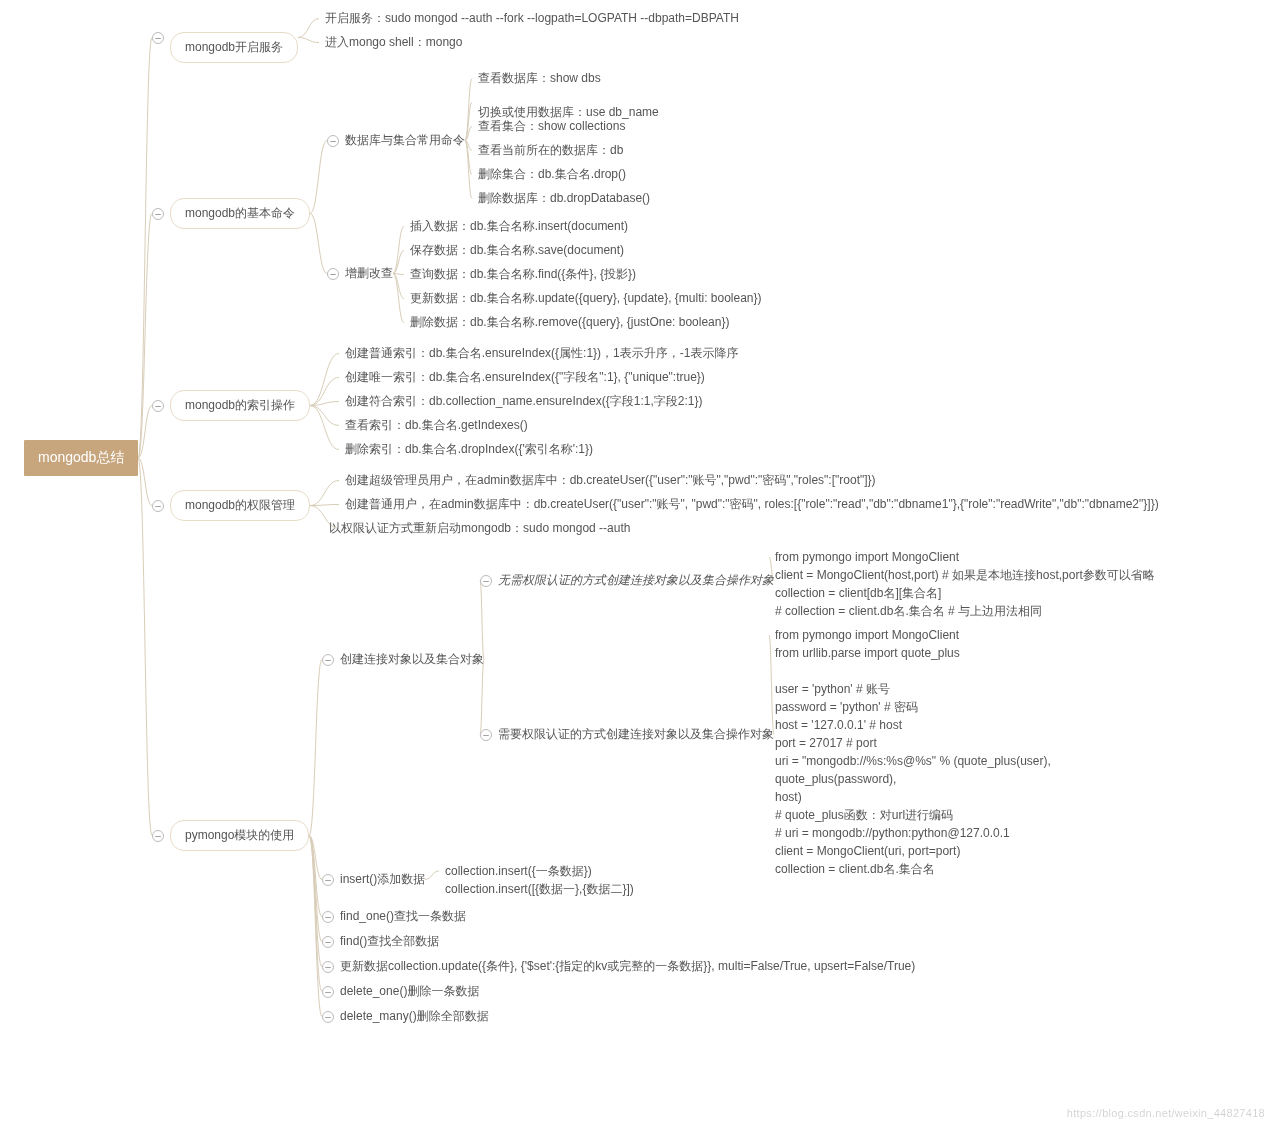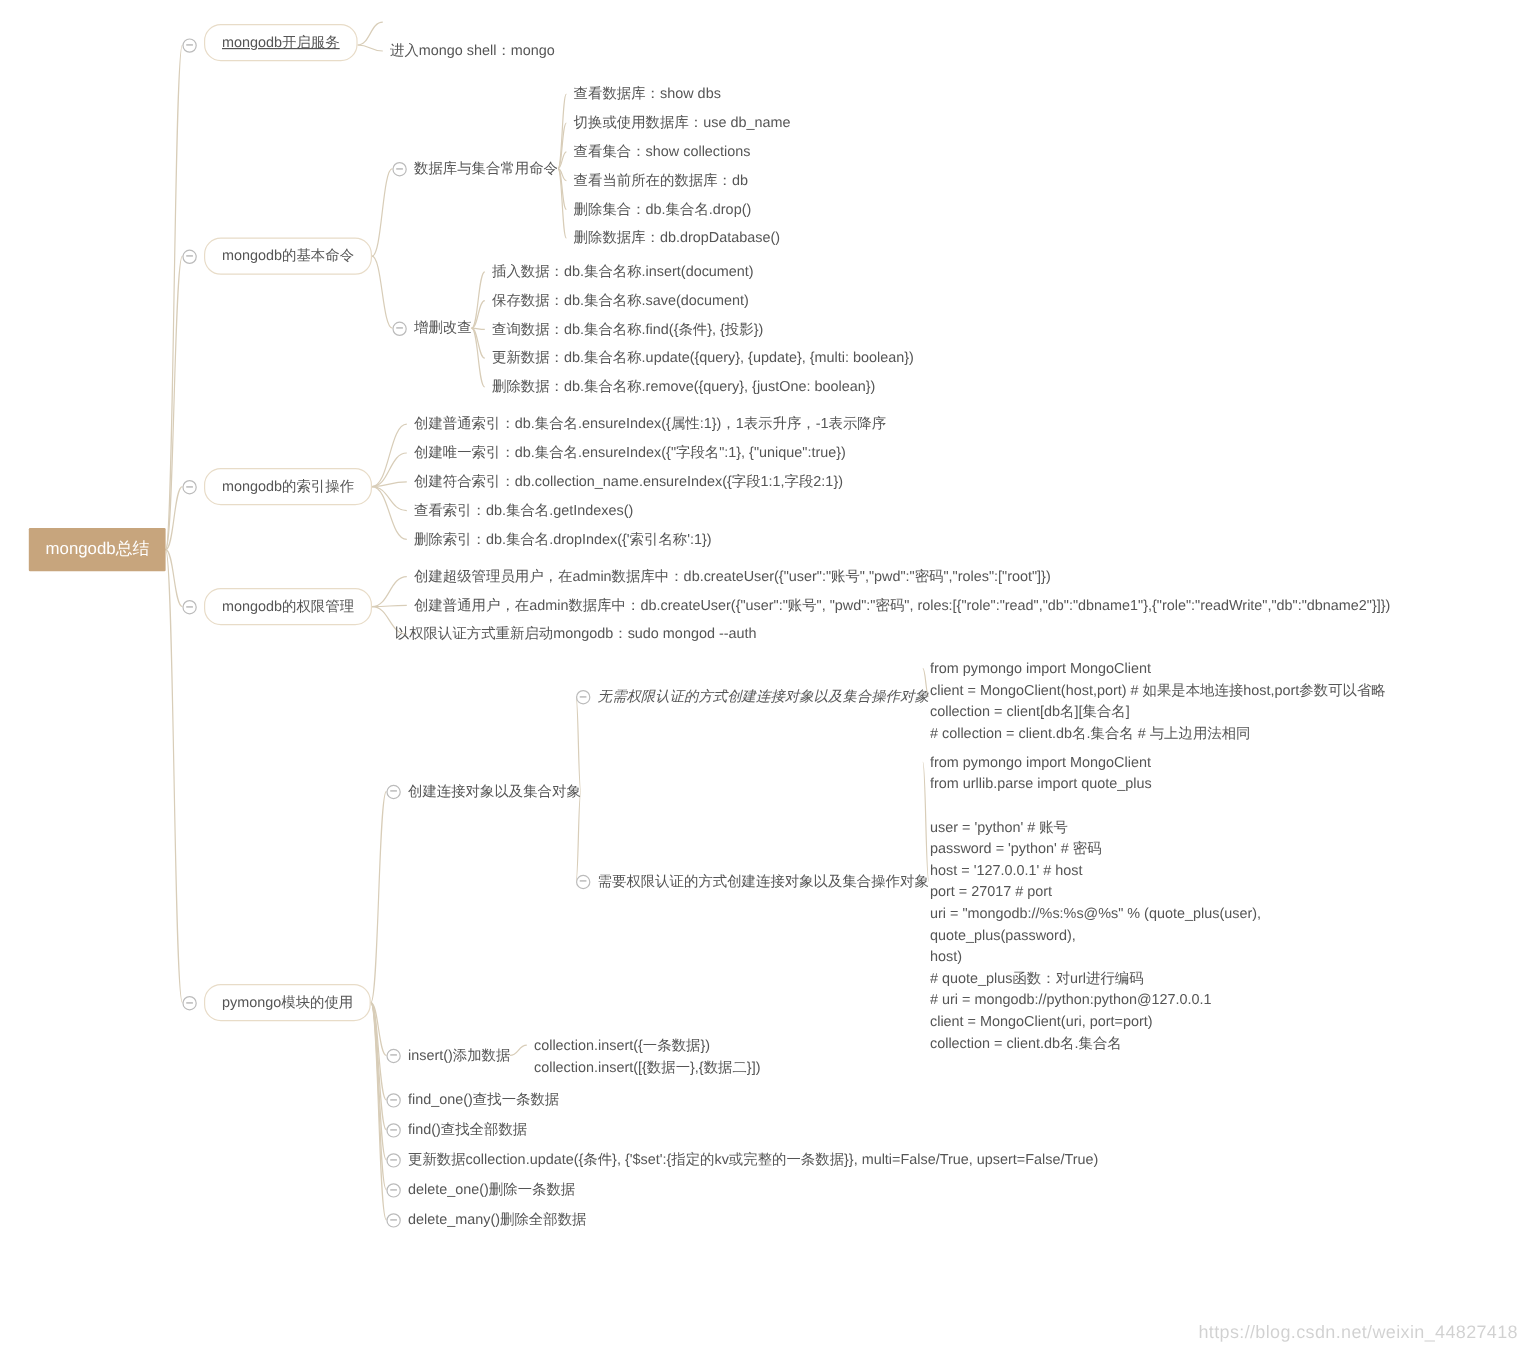--- a/index.html
+++ b/index.html
@@ -57,21 +57,21 @@
     font-size: 10px;
     line-height: 10px;
     text-align: center;
     color: #888;
   }
   .svg-layer { position: absolute; top: 0; left: 0; pointer-events: none; }
   .svg-layer path { stroke: var(--line); stroke-width: 1; fill: none; }
   .watermark {
     position: absolute;
     right: 10px; bottom: 6px;
-    font-size: 15px;
+    font-size: 11px;
     color: rgba(0,0,0,0.18);
     letter-spacing: 0.3px;
   }
 </style>
 </head>
 <body>
 
 <svg class="svg-layer" width="1275" height="1125" id="svg-layer">
     <path d="M 138 458 C 145 458 145 37.5 152 37.5"></path>
     <path d="M 298 37.5 C 308.5 37.5 308.5 18.5 319 18.5"></path>
@@ -109,29 +109,30 @@
     <path d="M 309 835.5 C 315.5 835.5 315.5 879.5 322 879.5"></path>
     <path d="M 425 879.5 C 432 879.5 432 871 439 871"></path>
     <path d="M 309 835.5 C 315.5 835.5 315.5 916.5 322 916.5"></path>
     <path d="M 309 835.5 C 315.5 835.5 315.5 941.5 322 941.5"></path>
     <path d="M 309 835.5 C 315.5 835.5 315.5 966.5 322 966.5"></path>
     <path d="M 309 835.5 C 315.5 835.5 315.5 991.5 322 991.5"></path>
     <path d="M 309 835.5 C 315.5 835.5 315.5 1016.5 322 1016.5"></path>
   </svg>
 <div id="map-root">
     <div class="node root" style="left: 24px; top: 440px;">mongodb总结</div>
-    <div class="node" style="left: 170px; top: 20px; text-decoration: underline;">mongodb开启服务</div>
+    <div class="node" style="left: 170px; top: 32px;">mongodb开启服务</div>
     <div class="toggle" style="left: 152px; top: 31.5px;">–</div>
+    <div class="leaf" style="left: 325px; top: 10px;">开启服务：sudo mongod --auth --fork --logpath=LOGPATH --dbpath=DBPATH</div>
     <div class="leaf" style="left: 325px; top: 34px;">进入mongo shell：mongo</div>
     <div class="node" style="left: 170px; top: 198px;">mongodb的基本命令</div>
     <div class="toggle" style="left: 152px; top: 207.5px;">–</div>
     <div class="leaf" style="left: 345px; top: 132px;">数据库与集合常用命令</div>
     <div class="toggle" style="left: 327px; top: 134.5px;">–</div>
     <div class="leaf" style="left: 478px; top: 70px;">查看数据库：show dbs</div>
-    <div class="leaf" style="left: 478px; top: 94px;">切换或使用数据库：use db_name</div>
+    <div class="leaf" style="left: 478px; top: 104px;">切换或使用数据库：use db_name</div>
     <div class="leaf" style="left: 478px; top: 118px;">查看集合：show collections</div>
     <div class="leaf" style="left: 478px; top: 142px;">查看当前所在的数据库：db</div>
     <div class="leaf" style="left: 478px; top: 166px;">删除集合：db.集合名.drop()</div>
     <div class="leaf" style="left: 478px; top: 190px;">删除数据库：db.dropDatabase()</div>
     <div class="leaf" style="left: 345px; top: 265px;">增删改查</div>
     <div class="toggle" style="left: 327px; top: 267.5px;">–</div>
     <div class="leaf" style="left: 410px; top: 218px;">插入数据：db.集合名称.insert(document)</div>
     <div class="leaf" style="left: 410px; top: 242px; text-align: right;">保存数据：db.集合名称.save(document)</div>
     <div class="leaf" style="left: 410px; top: 266px;">查询数据：db.集合名称.find({条件}, {投影})</div>
     <div class="leaf" style="left: 410px; top: 290px;">更新数据：db.集合名称.update({query}, {update}, {multi: boolean})</div>

